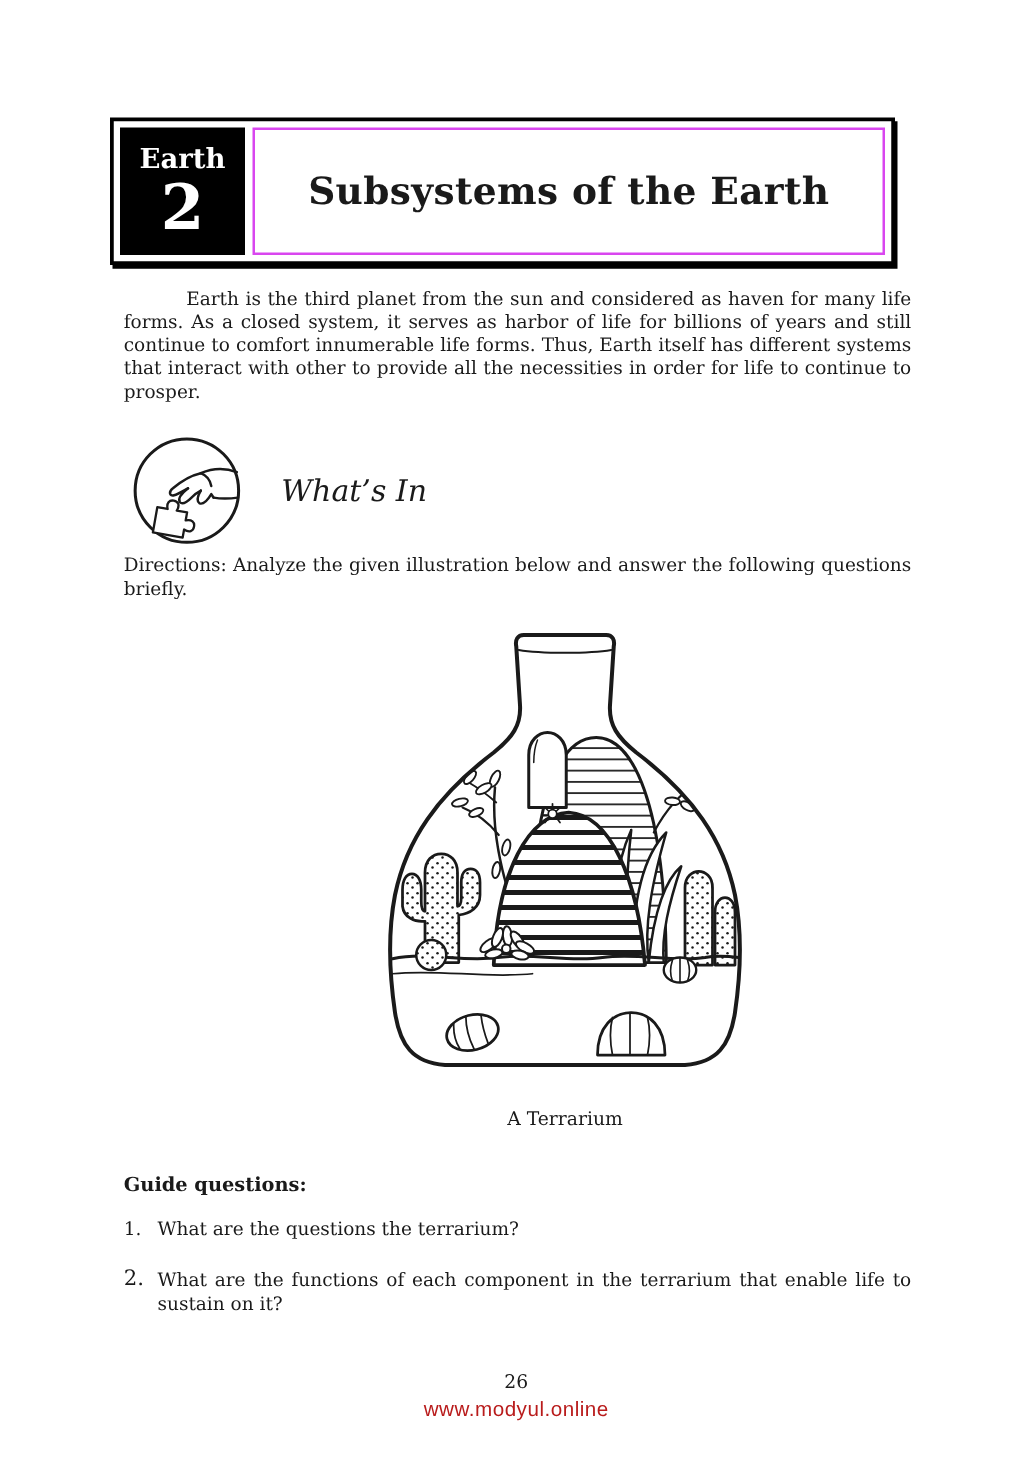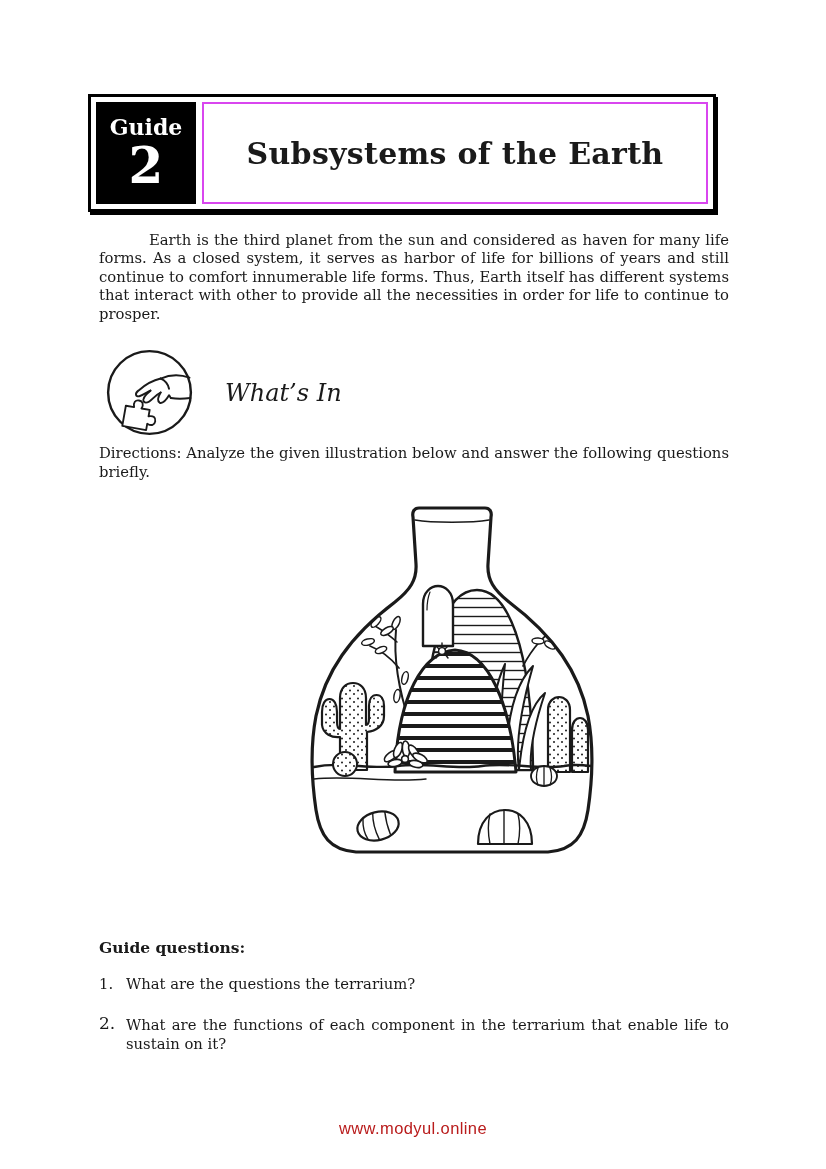--- a/index.html
+++ b/index.html
@@ -63,21 +63,21 @@
     font-size:16.5px; color:#b91c1c; font-family:"Liberation Sans", sans-serif; letter-spacing:0.4px;
   }
 </style>
 </head>
 <body>
 
 <div class="page">
 
   <div class="lesson-header">
     <div class="lesson-badge">
-      <div class="lesson-label">Guide</div>
+      <div class="lesson-label">Earth</div>
       <div class="lesson-number">2</div>
     </div>
     <div class="lesson-title-box">
       <h1 class="lesson-title">Subsystems of the Earth</h1>
     </div>
   </div>
 
   <p class="intro">Earth is the third planet from the sun and considered as haven for many life forms. As a closed system, it serves as harbor of life for billions of years and still continue to comfort innumerable life forms. Thus, Earth itself has different systems that interact with other to provide all the necessities in order for life to continue to prosper.</p>
 
   <div class="whats-in">
@@ -201,30 +201,32 @@
           <g stroke-width="2.2">
             <path d="M186,340 C186,317 199,306 213,306 C227,306 240,317 240,340 Z" fill="#ffffff"></path>
             <path d="M198,310 C196,318 196,330 198,340 M212,306 C212,317 212,329 212,340 M226,310 C228,318 228,330 226,340" stroke-width="1.4"></path>
           </g>
         </g>
 
         <path d="M127,4 L193,4 C198,4 200,8 199,13 L196,60 C195,76 202,86 217,98 C262,132 287,168 296,212 C301,238 301,272 296,306 C292,332 282,346 256,348 L64,348 C38,346 28,332 24,306 C19,272 19,238 24,212 C33,168 58,132 103,98 C118,86 125,76 124,60 L121,13 C120,8 122,4 127,4 Z" fill="none" stroke="#1a1a1a" stroke-width="3.2" stroke-linejoin="round"></path>
         <path d="M123,16 C140,19 180,19 197,16" fill="none" stroke="#1a1a1a" stroke-width="1.6" stroke-linecap="round"></path>
       </svg>
     </div>
+    <figcaption>A Terrarium</figcaption>
   </figure>
 
   <h3 class="guide-heading">Guide questions:</h3>
 
   <ol class="questions">
     <li>
       <span class="q-num">1.</span>
       <span class="q-text">What are the questions the terrarium?</span>
     </li>
     <li>
       <span class="q-num q-num-lg">2.</span>
       <span class="q-text">What are the functions of each component in the terrarium that enable life to sustain on it?</span>
     </li>
   </ol>
 
+  <div class="page-number">26</div>
   <div class="watermark">www.modyul.online</div>
 
 </div>
 
 </body></html>

